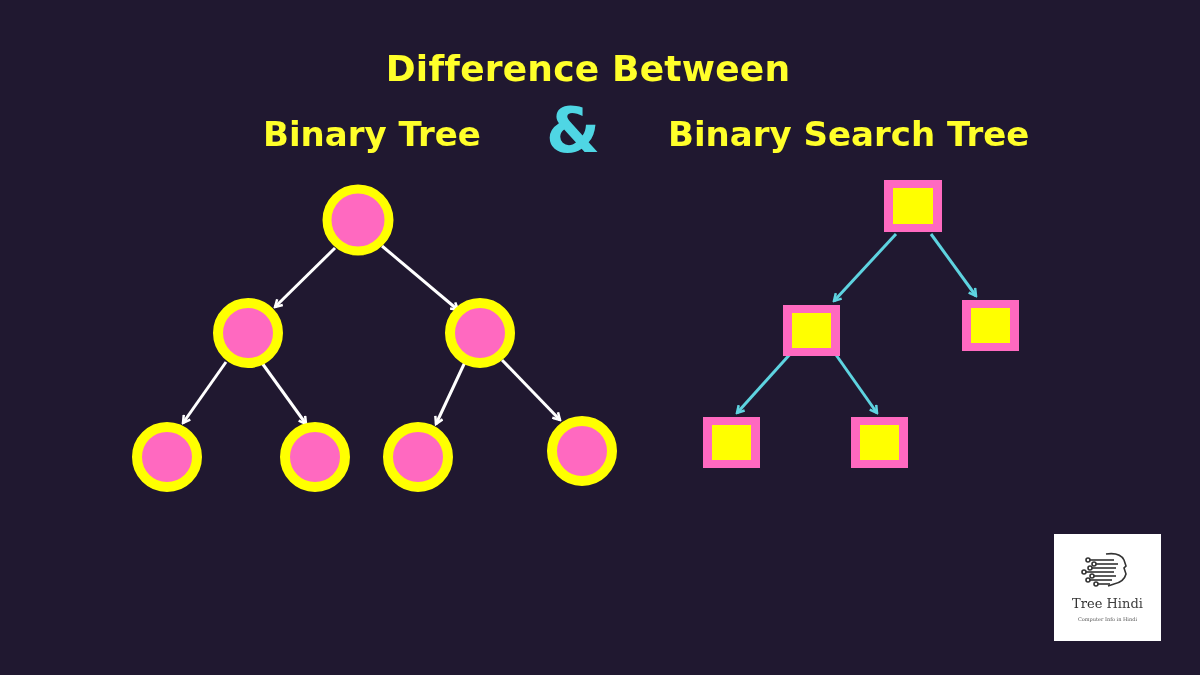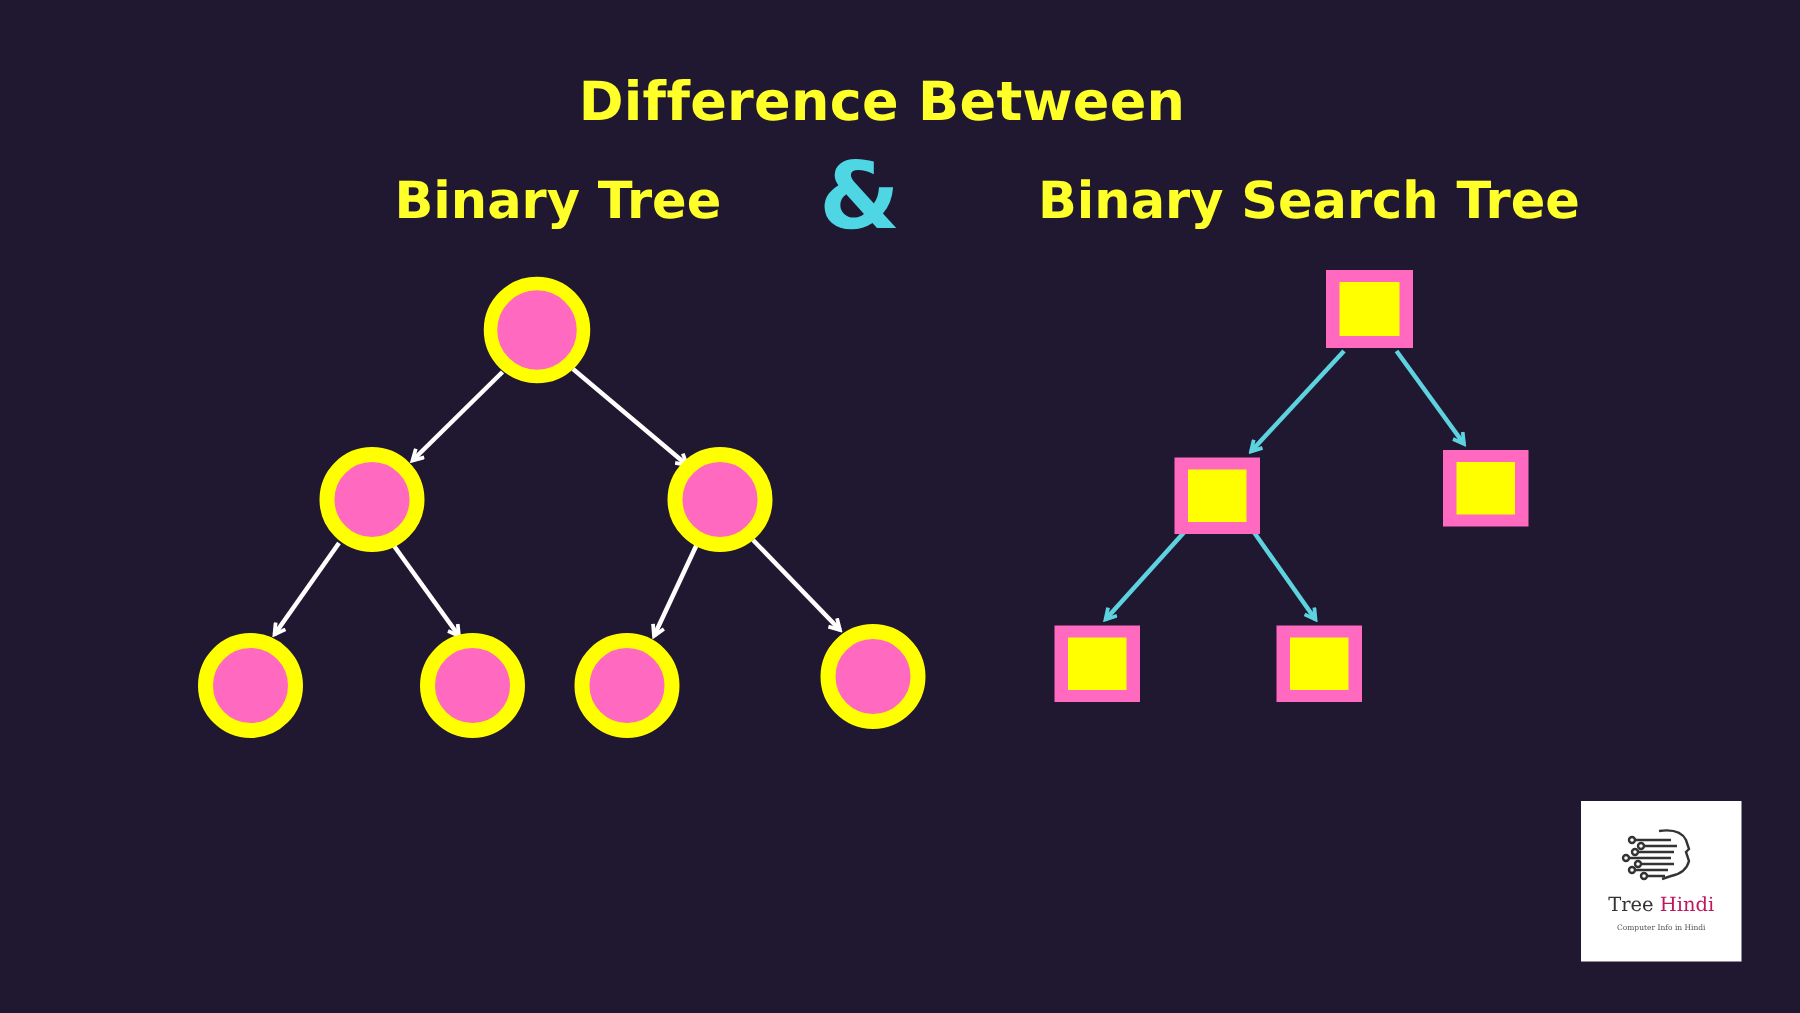--- a/index.html
+++ b/index.html
@@ -14,37 +14,37 @@
     text-align: center; font-weight: bold; font-size: 36px;
     color: #ffff2a; letter-spacing: 0.2px;
     padding-left: 0;
   }
   .title span { display: inline-block; transform: translateX(-12px); }
   .sub {
     position: absolute; top: 114px; font-weight: bold; font-size: 34px; color: #ffff2a;
     white-space: nowrap;
   }
   .sub.left { left: 243px; margin-left: 20px; }
-  .sub.right { left: 692px; text-align: right; }
+  .sub.right { left: 668px; text-align: right; }
   .amp {
     position: absolute; left: 546px; top: 100px;
     font-weight: bold; font-size: 62px; color: #4fd6e4;
     line-height: 1;
   }
   svg.diagram { position: absolute; left: 0; top: 0; }
   .logo {
     position: absolute; left: 1054px; top: 534px; width: 107px; height: 107px;
     background: #ffffff;
   }
   .logo .brand {
     position: absolute; left: 0; width: 107px; top: 62px; text-align: center;
     font-family: "DejaVu Serif", serif; font-size: 13px; color: #333;
     white-space: nowrap;
   }
-  .logo .brand .accent { color: #be185d; }
+  .logo .brand .accent { color: #404040; }
   .logo .tag {
     position: absolute; left: 0; width: 107px; top: 82px; text-align: center;
     font-family: "DejaVu Serif", serif; font-size: 5px; color: #555;
   }
 </style>
 </head>
 <body>
 
 <div class="title"><span>Difference Between</span></div>
 <div class="sub left">Binary Tree</div>

